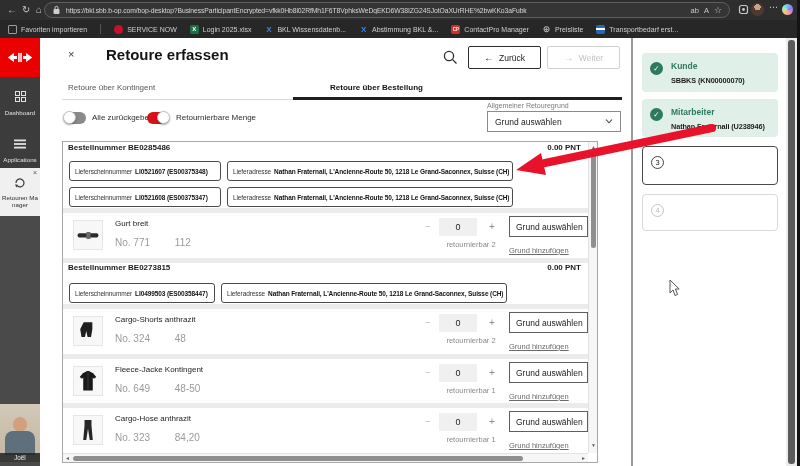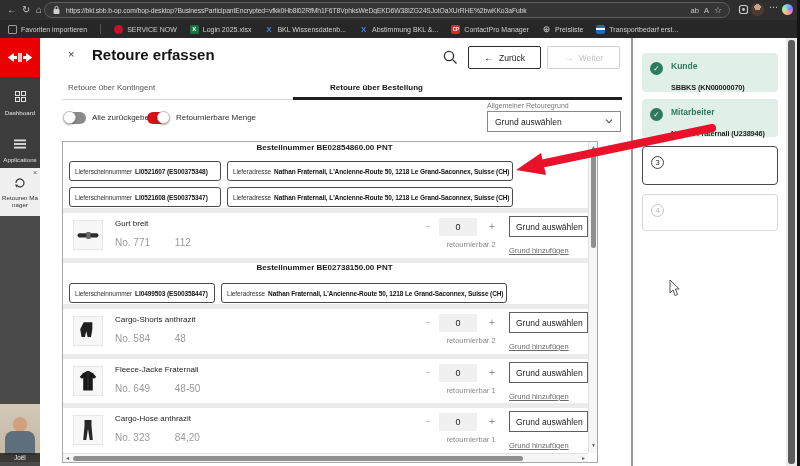--- a/index.html
+++ b/index.html
@@ -49,21 +49,21 @@
   .applabel{font-size:6.2px;line-height:1.15;color:#2d2d2d;word-break:break-all;padding:1px 1px 0}
   .webcam{position:absolute;left:0;top:366px;width:40px;height:58px;background:linear-gradient(#d3c9b8,#c2b5a1);overflow:hidden}
   .head{position:absolute;left:13px;top:13px;width:14px;height:15px;border-radius:50%;background:#d2a07d}
   .torso{position:absolute;left:5px;top:27px;width:30px;height:24px;border-radius:8px 8px 0 0;background:#5f6f7b}
   .wclabel{position:absolute;left:0;bottom:0;width:40px;height:9px;background:rgba(35,35,35,.85);
     color:#eee;font-size:6.3px;text-align:center;line-height:9px}
 
   
   .main{position:absolute;left:40px;top:38px;width:746px;height:428px;background:#fff}
   .close{position:absolute;left:28px;top:10px;font-size:11px;color:#3a3a3a}
-  .title{position:absolute;left:52px;top:8px;font-size:15px;font-weight:bold;color:#141414}
+  .title{position:absolute;left:66px;top:8px;font-size:15px;font-weight:bold;color:#141414}
   .search{position:absolute;left:403px;top:12px}
   .btn{position:absolute;top:8px;width:73px;height:23px;border:1px solid #2e2e2e;border-radius:2px;
     background:#fff;display:flex;align-items:center;justify-content:center;gap:5px;font-size:8.5px;color:#1a1a1a}
   .btn .ar{font-size:10px}
   .btn.disabled{border-color:#d0d0d0;color:#c2c2c2}
   .tab{position:absolute;top:45px;font-size:8px;color:#555}
   .tab.t2{font-weight:bold;color:#131313}
   .tabline{position:absolute;left:22px;top:61px;width:560px;height:1px;background:#dadada}
   .tabactive{position:absolute;left:253px;top:59px;width:329px;height:2.5px;background:#1f1f1f}
   .toggle{position:absolute;top:74px;width:22px;height:12px;border-radius:6px}
@@ -71,21 +71,21 @@
     border:1px solid #c0c0c0;box-shadow:0 1px 2px rgba(0,0,0,.35)}
   .toggle.off{background:#8a8a8a}.toggle.off .knob{left:-1px}
   .toggle.on{background:#d81118}.toggle.on .knob{right:-1px}
   .tlabel{position:absolute;top:75px;font-size:8px;color:#2c2c2c}
   .gslabel{position:absolute;left:447px;top:64px;font-size:7px;color:#7a7a7a}
   .gselect{position:absolute;left:447px;top:73px;width:134px;height:21px;border:1px solid #8a8a8a;
     background:#fff;display:flex;align-items:center;justify-content:space-between;padding:0 7px;font-size:8.5px;color:#222}
 
   
   .list{position:absolute;left:22px;top:103px;width:536px;height:322px;border:1px solid #a8a8a8;background:#fff;overflow:hidden}
-  .ghead{position:absolute;left:0;width:526px;height:17px;display:flex;justify-content:center;
+  .ghead{position:absolute;left:0;width:526px;height:17px;display:flex;justify-content:space-between;
     align-items:center;padding:0 8px 8px 5px;font-size:8px;font-weight:bold;color:#1a1a1a}
   .gap{position:absolute;left:0;width:526px;height:5px;background:#ebebeb}
   .chip{position:absolute;height:20px;border:1px solid #4a4a4a;border-radius:3px;background:#fff;
     display:flex;align-items:center;padding:0 5px;font-size:6.5px;color:#333;white-space:nowrap;overflow:hidden;letter-spacing:-.1px}
   .chip b{margin-left:3px;color:#111}
   .pcard{position:absolute;left:0;width:526px;height:45px;background:#fff}
   .pimg{position:absolute;left:10px;top:7px;width:30px;height:30px;background:#f7f7f7;border:1px solid #e6e6e6;
     display:flex;align-items:center;justify-content:center}
   .pname{position:absolute;left:52px;top:6px;font-size:8px;color:#222}
   .pmeta{position:absolute;left:52px;top:24px;font-size:10px;color:#9a9a9a}
@@ -105,21 +105,21 @@
   .hthumb{position:absolute;left:10px;top:2px;width:450px;height:5px;background:#8f8f8f;border-radius:3px}
   .sarrh{position:absolute;top:1px;font-size:5px;color:#666}
 
   
   .divider{position:absolute;left:631px;top:38px;width:1.5px;height:428px;background:#999}
   .step{position:absolute;left:642px;width:136px;border-radius:4px;display:flex;gap:8px;
     align-items:flex-start;padding:8px;background:#fff}
   .sicon{width:13px;height:13px;border-radius:50%;flex:none;display:flex;align-items:center;
     justify-content:center;font-size:8px;margin-top:1px}
   .stitle{font-size:8.5px;font-weight:bold}
-  .ssub{margin-top:12px;font-size:7.3px;letter-spacing:-.1px;white-space:nowrap}
+  .ssub{margin-top:5px;font-size:7.3px;letter-spacing:-.1px;white-space:nowrap}
   .step.done{background:#e1efe9}
   .step.done .sicon{background:#2d7a5d;color:#fff;font-size:7.5px}
   .step.done .stitle{color:#2d7a5d}
   .step.done .ssub{color:#1c1c1c;font-weight:bold}
   .step.active{border:1.5px solid #4a4a4a}
   .step.active .sicon{border:1px solid #444;color:#222;font-size:7.5px}
   .step.active .stitle{color:#111;font-size:9px}
   .step.active .ssub{color:#222;font-size:8.5px;font-weight:normal}
   .step.pending{border:1px solid #d8d8d8}
   .step.pending .sicon{border:1px solid #c4c4c4;color:#b8b8b8;font-size:7.5px}
@@ -340,42 +340,42 @@
       <div class="gap" style="top:162px"></div>
 
       <div class="pcard" style="top:167px">
         <div class="pimg">
           <svg width="26" height="26" viewBox="0 0 30 30">
               <path d="M10 5 h10 v8 l-1.5 9 h-4 l-1.5 -7 -1.5 7 h-4 l-1.5 -9 z" fill="#1f1f1f"></path>
             </svg>
         </div>
         <div class="pname">Cargo-Shorts anthrazit</div>
         <div class="pmeta">
-          <span>No. 584</span>
+          <span>No. 324</span>
           <span class="psize">48</span>
         </div>
         <span class="minus">−</span>
         <div class="qty">0</div>
         <span class="plus">+</span>
         <div class="returnable">retournierbar 2</div>
         <div class="rsel">
             <span>Grund auswählen</span>
           </div>
         <div class="addreason">Grund hinzufügen</div>
       </div>
       <div class="gap" style="top:212px"></div>
 
       <div class="pcard" style="top:217px">
         <div class="pimg">
           <svg width="26" height="26" viewBox="0 0 30 30">
               <path d="M9 6 l5 -2.5 h2 l5 2.5 3.5 4.5 -2.5 2 -1.5 -1.5 v15 h-11 v-15 l-1.5 1.5 -2.5 -2 z" fill="#181818"></path>
               <line x1="15" y1="5" x2="15" y2="25" stroke="#4a4a4a" stroke-width="0.8"></line>
             </svg>
         </div>
-        <div class="pname">Fleece-Jacke Fraternali</div>
+        <div class="pname">Fleece-Jacke Kontingent</div>
         <div class="pmeta">
           <span>No. 649</span>
           <span class="psize">48-50</span>
         </div>
         <span class="minus">−</span>
         <div class="qty">0</div>
         <span class="plus">+</span>
         <div class="returnable">retournierbar 1</div>
         <div class="rsel">
             <span>Grund auswählen</span>

